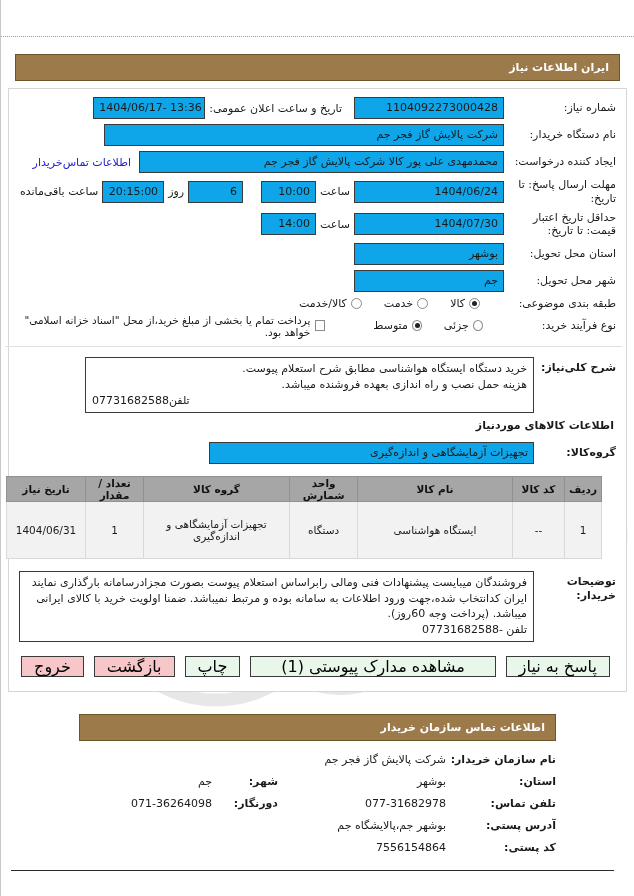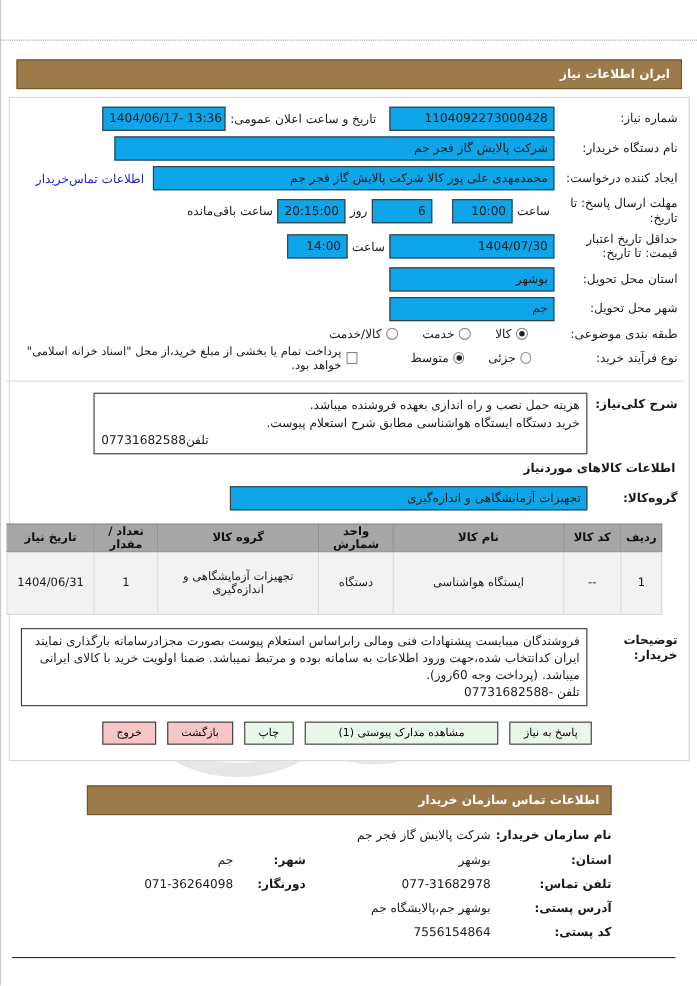--- a/index.html
+++ b/index.html
@@ -91,21 +91,21 @@
     border: 1px solid #919191; height: 21px; padding: 0 4px;
   }
   table.goods td {
     background: #f2f2f2; border: 1px solid #d9d9d9;
     height: 21px; padding: 16px 4px; text-align: center; font-size: 10.5px;
   }
 
   .btn-row { display: flex; justify-content: center; gap: 10px; margin: 14px 0 4px 0; }
   .btn {
     border: 1px solid #3a3a3a; height: 21px; line-height: 19px;
-    padding: 0 12px; font-size: 10px; white-space: nowrap; cursor: pointer;
+    padding: 0 12px; font-size: 16px; white-space: nowrap; cursor: pointer;
     font-family: "DejaVu Sans", sans-serif;
   }
   .btn.green { background: #e9f7ea; }
   .btn.pink  { background: #f7c6c9; }
 
   .contact-block { margin: 12px 78px 0 78px; }
   .crow { display: flex; align-items: center; margin-bottom: 9px; }
   .clabel  { font-weight: bold; width: 110px; flex: 0 0 110px; text-align: right; }
   .cvalue  { width: 168px; flex: 0 0 168px; text-align: right; padding-left: 10px; }
   .clabel2 { font-weight: bold; width: 66px; flex: 0 0 66px; text-align: right; }
@@ -154,20 +154,21 @@
     </div>
 
     <div class="frow">
       <span class="flabel">ایجاد کننده درخواست:</span>
       <span class="box" style="width:365px">محمدمهدی علی پور کالا شرکت پالایش گاز فجر جم</span>
       <span class="link">اطلاعات تماس‌خریدار</span>
     </div>
 
     <div class="frow">
       <span class="flabel">مهلت ارسال پاسخ: تا تاریخ:</span>
+      <span class="box ltr" style="width:150px">1404/06/24</span>
       <span class="sidelabel">ساعت</span>
       <span class="box ltr" style="width:55px">10:00</span>
       <span style="width:18px"></span>
       <span class="box ltr" style="width:55px">6</span>
       <span class="sidelabel">روز</span>
       <span class="box ltr" style="width:62px">20:15:00</span>
       <span class="sidelabel">ساعت باقی‌مانده</span>
     </div>
 
     <div class="frow">
@@ -207,22 +208,22 @@
       <span class="opt-label" style="margin-left:48px">متوسط</span>
       <span class="check"></span>
       <span style="font-size:10.5px">پرداخت تمام یا بخشی از مبلغ خرید،از محل "اسناد خزانه اسلامی" خواهد بود.</span>
     </div>
 
     <div class="divider"></div>
 
     <div class="desc-row">
       <span class="desc-label">شرح کلی‌نیاز:</span>
       <div class="desc-box">
+        <div>خرید دستگاه ایستگاه هواشناسی مطابق شرح استعلام پیوست.</div>
         <div>هزینه حمل نصب و راه اندازی بعهده فروشنده میباشد.</div>
-        <div>خرید دستگاه ایستگاه هواشناسی مطابق شرح استعلام پیوست.</div>
         <div class="num" style="text-align:left">تلفن07731682588</div>
       </div>
     </div>
 
     <div class="section-heading">اطلاعات کالاهای موردنیاز</div>
 
     <div class="group-row">
       <span class="group-label">گروه‌کالا:</span>
       <span class="box group-box">تجهیزات آزمایشگاهی و اندازه‌گیری</span>
     </div>

